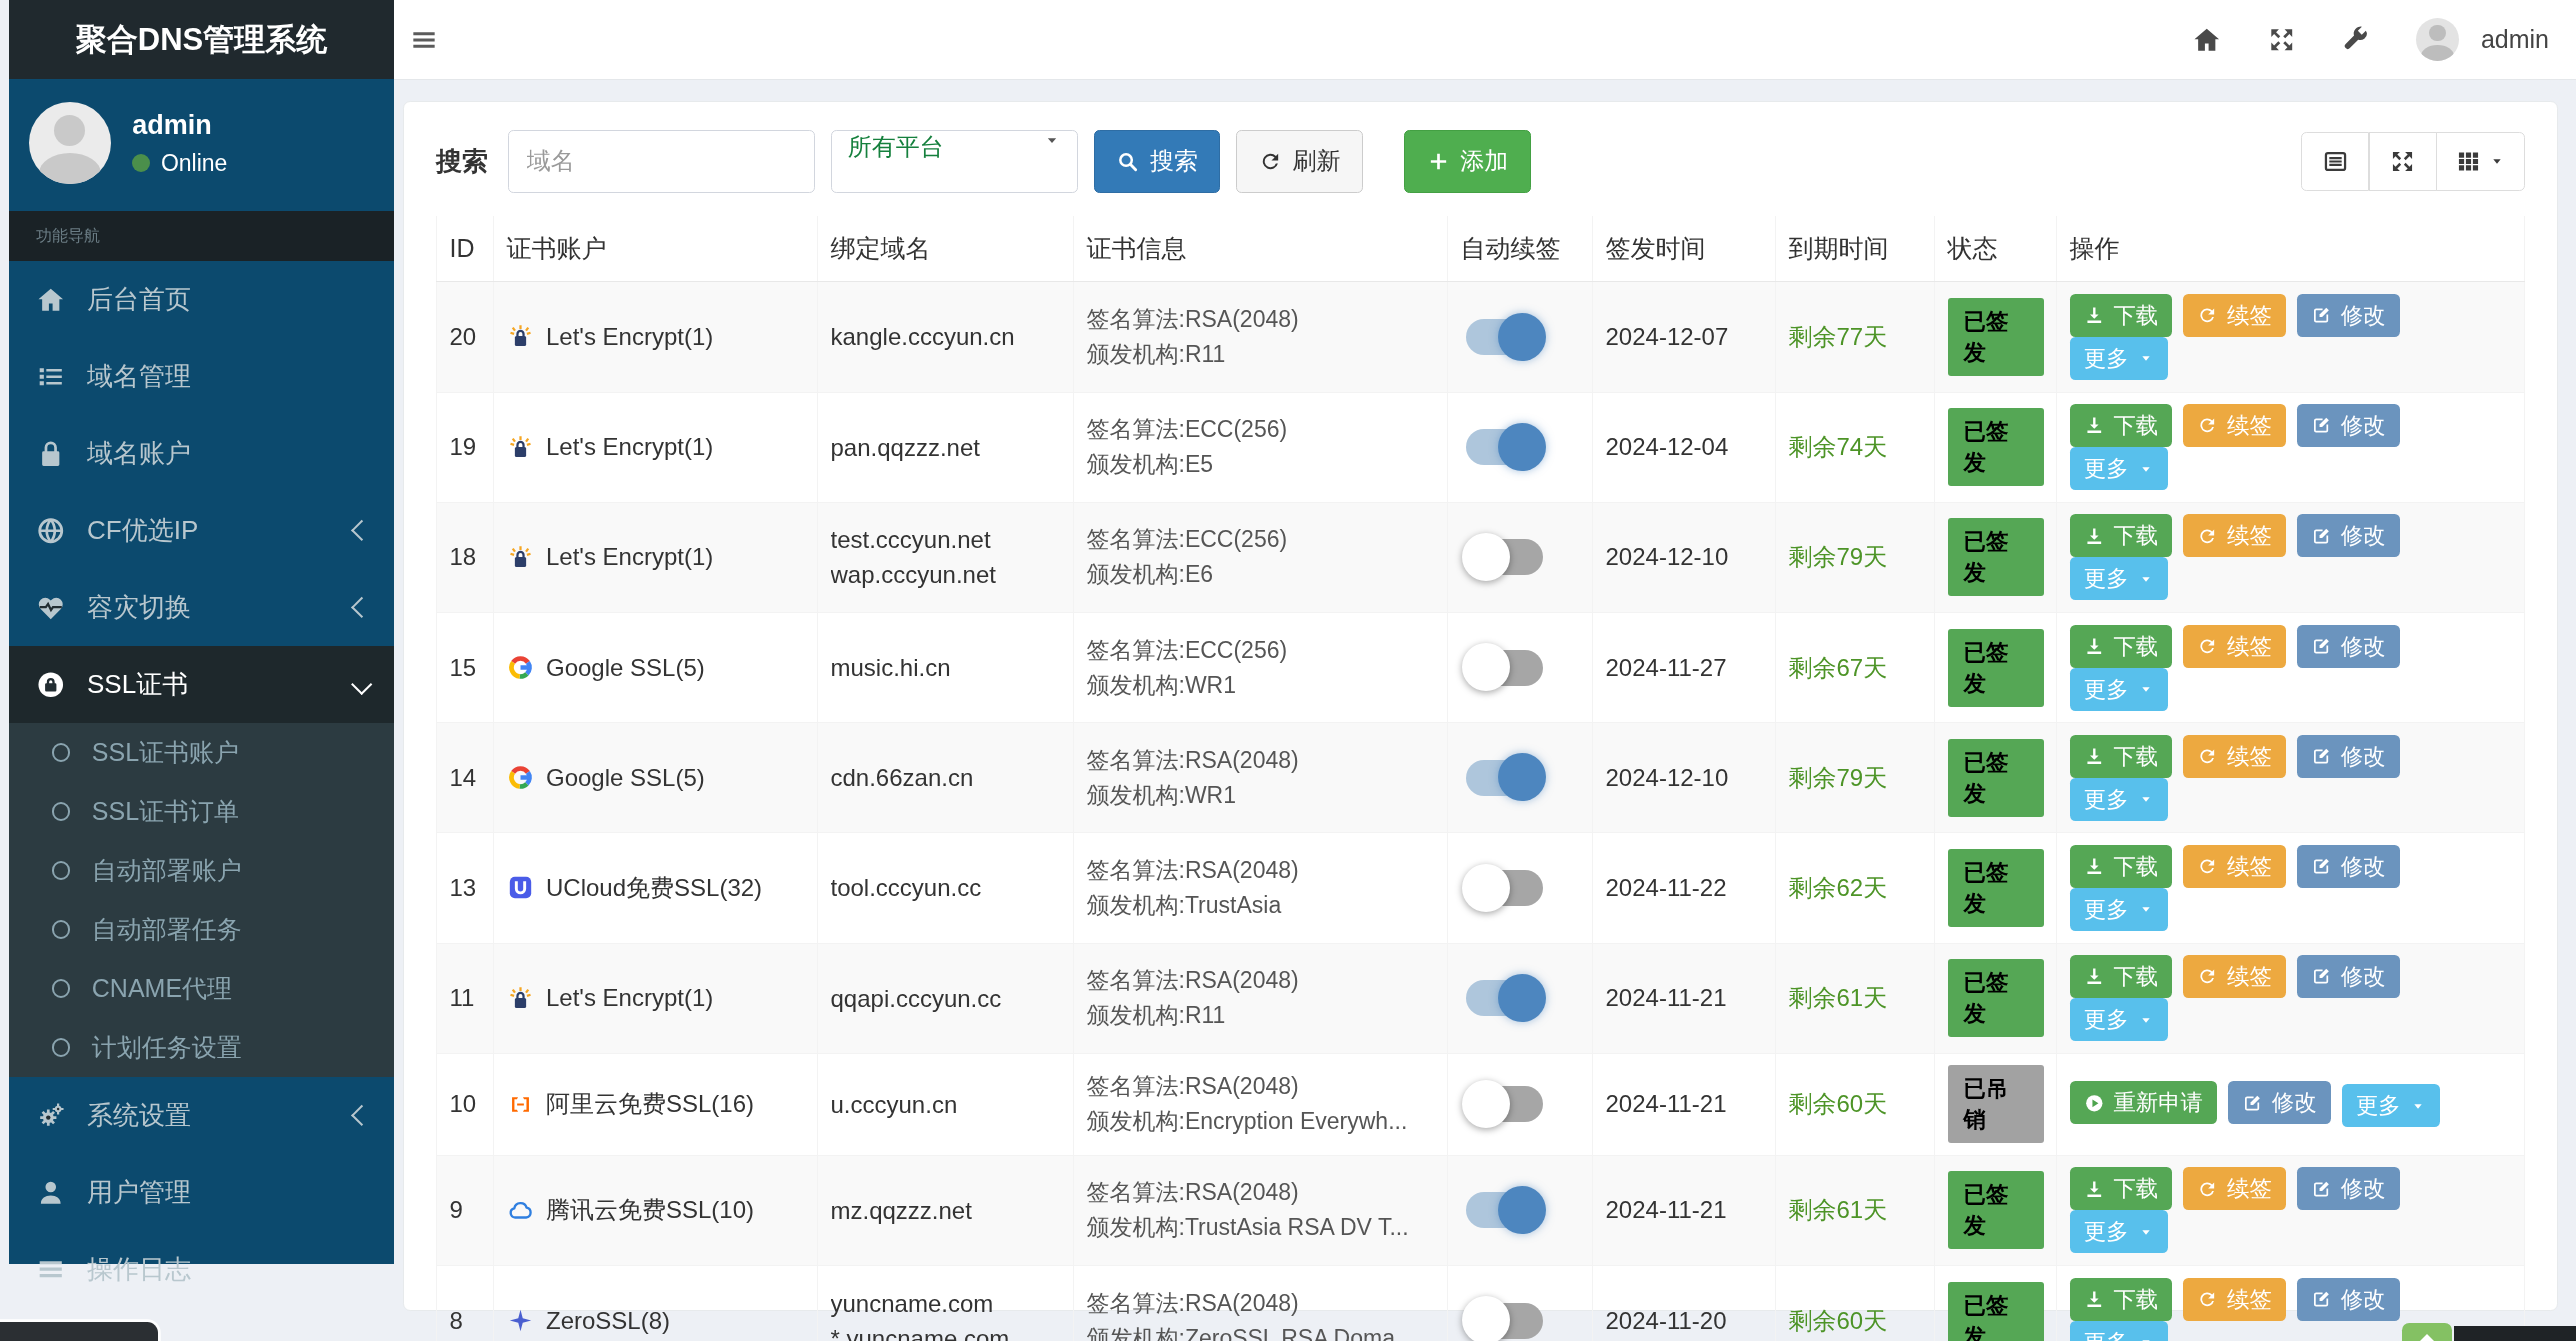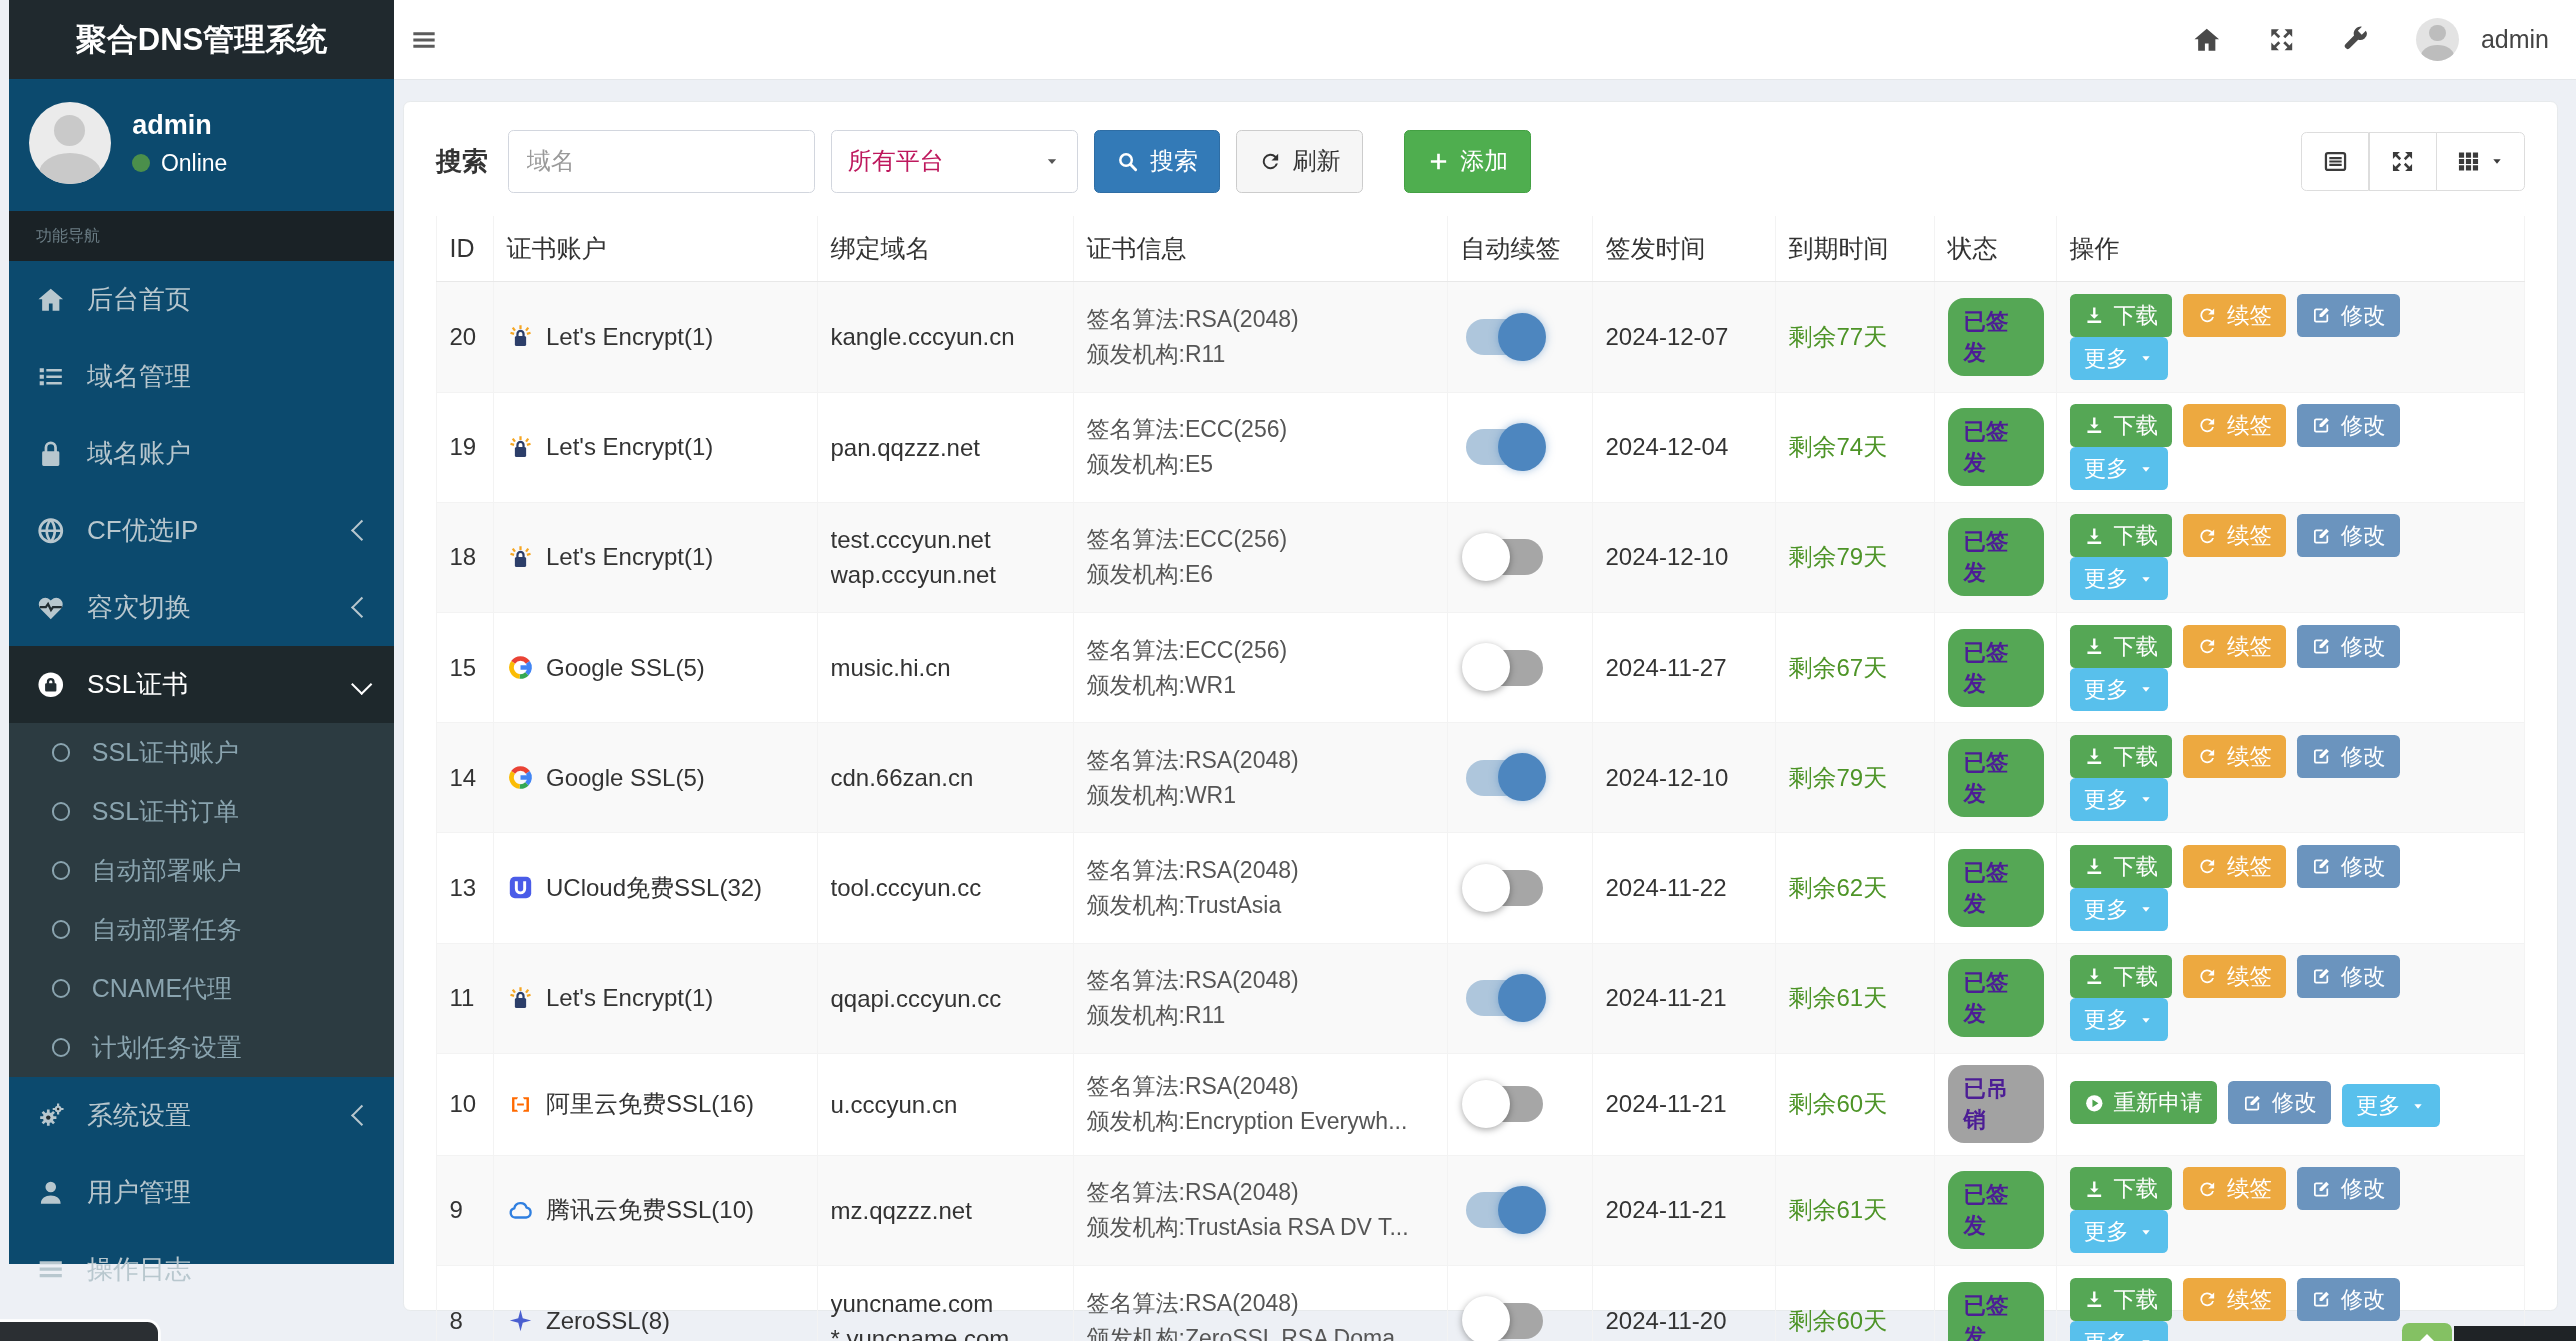--- a/index.html
+++ b/index.html
@@ -48,21 +48,21 @@
   .content{position:absolute;left:385px;top:79px;right:0;bottom:0;background:#edf0f5}
   .card{position:absolute;left:18px;top:22.4px;width:2155px;height:1210px;background:#fff;border:0.9px solid #e7eaec;
         border-radius:7.2px;padding:27px 32px;box-sizing:border-box}
 
   
   .tbar{display:flex;align-items:center;height:64px}
   .tlabel{font-size:26px;font-weight:700;color:#333;margin-right:19.7px}
   .tinput{width:269px;height:61px;border:0.9px solid #d2d6de;border-radius:5.4px;padding:0 18px;font-size:24px;color:#333;outline:none}
   .tinput::placeholder{color:#9a9a9a}
   .tselect{width:213px;height:61px;border:0.9px solid #d2d6de;border-radius:5.4px;margin-left:16px;display:flex;
-           align-items:center;justify-content:space-between;padding:0 16px;font-size:24px;color:#be185d;cursor:pointer;background:#fff}
+           align-items:flex-start;justify-content:space-between;padding:0 16px;font-size:24px;color:#15803d;cursor:pointer;background:#fff}
   .tselect .ic{width:18px;height:18px;color:#555}
   .btn{height:63px;border-radius:5.4px;font-size:24px;display:inline-flex;align-items:center;gap:10.7px;padding:0 21.5px;
        border:0.9px solid transparent;cursor:pointer;font-family:inherit}
   .btn .ic{width:23px;height:23px}
   .btn-primary{background:#337ab7;border-color:#2e6da4;color:#fff;margin-left:16px}
   .btn-default{background:#f6f6f6;border-color:#ccc;color:#333;margin-left:16px}
   .btn-success{background:#4fae4f;border-color:#43a043;color:#fff;margin-left:41px}
   .vgroup{margin-left:auto;display:flex}
   .vbtn{min-width:66px;height:57px;border:0.9px solid #ddd;background:#fff;display:flex;align-items:center;justify-content:center;
         gap:7.2px;color:#3b3b3b;margin-left:-0.9px;cursor:pointer}
@@ -81,21 +81,21 @@
   .acct .ic{width:27px;height:27px}
   .domain{line-height:35px;overflow:hidden;white-space:nowrap}
   .certline{color:#555;font-size:23px;line-height:35px;overflow:hidden;white-space:nowrap}
   .tog{width:77px;height:36px;border-radius:19.7px;position:relative;cursor:pointer;margin-left:5.4px}
   .tog.on{background:#aec6dc}
   .tog.off{background:#a6a6a6}
   .knob{position:absolute;top:-6.3px;width:48px;height:48px;border-radius:50%}
   .tog.on .knob{right:-3.6px;background:#4d86bf;box-shadow:0 0 9px rgba(77,134,191,.5)}
   .tog.off .knob{left:-3.6px;background:#fff;box-shadow:0 1.8px 7.2px rgba(0,0,0,.35)}
   .expire{color:#4d9427;font-size:24px}
-  .badge{display:inline-block;padding:8px 16px;border-radius:16px;color:#4c1d95;font-size:22.4px;font-weight:700}
+  .badge{display:inline-block;padding:8px 16px;border-radius:3px;color:#000000;font-size:22.4px;font-weight:700}
   .badge.issued{background:#55a755}
   .badge.revoked{background:#a2a2a2}
   .abtn{display:inline-flex;align-items:center;gap:9px;height:43px;padding:0 14.3px;border-radius:5.4px;color:#fff;
         font-size:22.4px;border:none;margin-right:10.7px;cursor:pointer;font-family:inherit;white-space:nowrap}
   .abtn .ic{width:20.6px;height:20.6px}
   .abtn .ic.small{width:16px;height:16px}
   .abtn.g{background:#55a755}
   .abtn.o{background:#eda940}
   .abtn.s{background:#6b94be}
   .abtn.k{background:#58c0ec}

